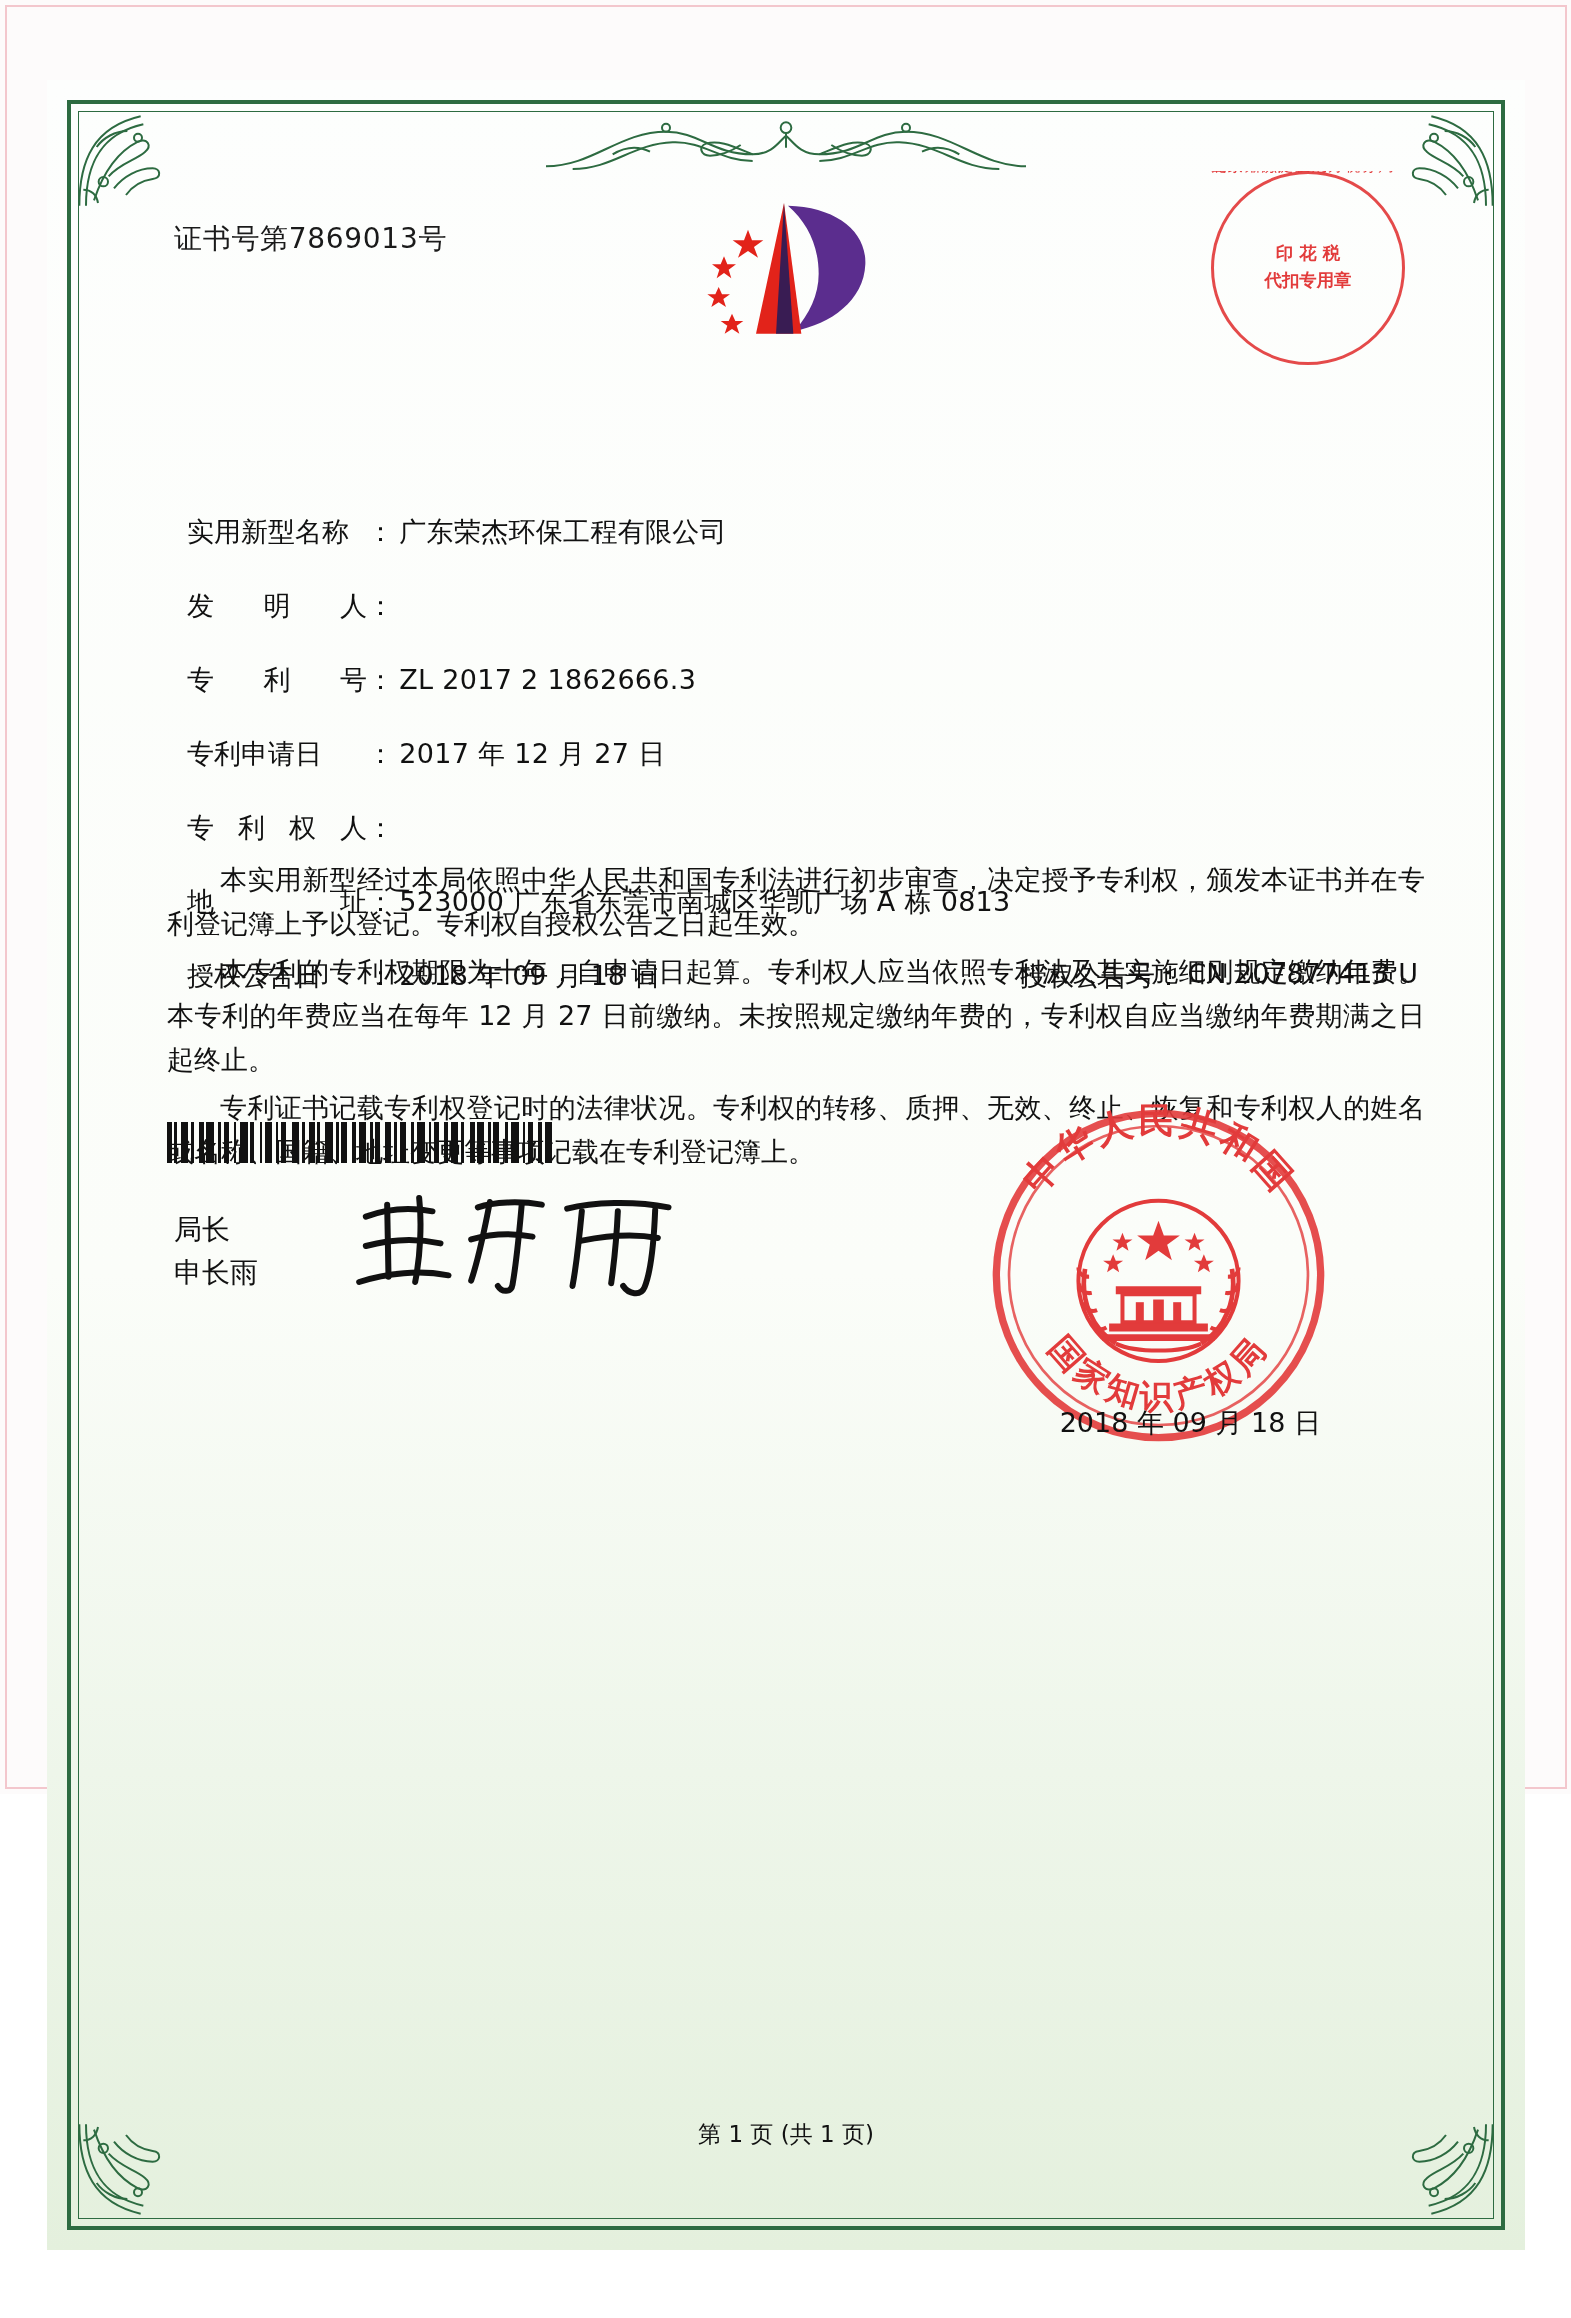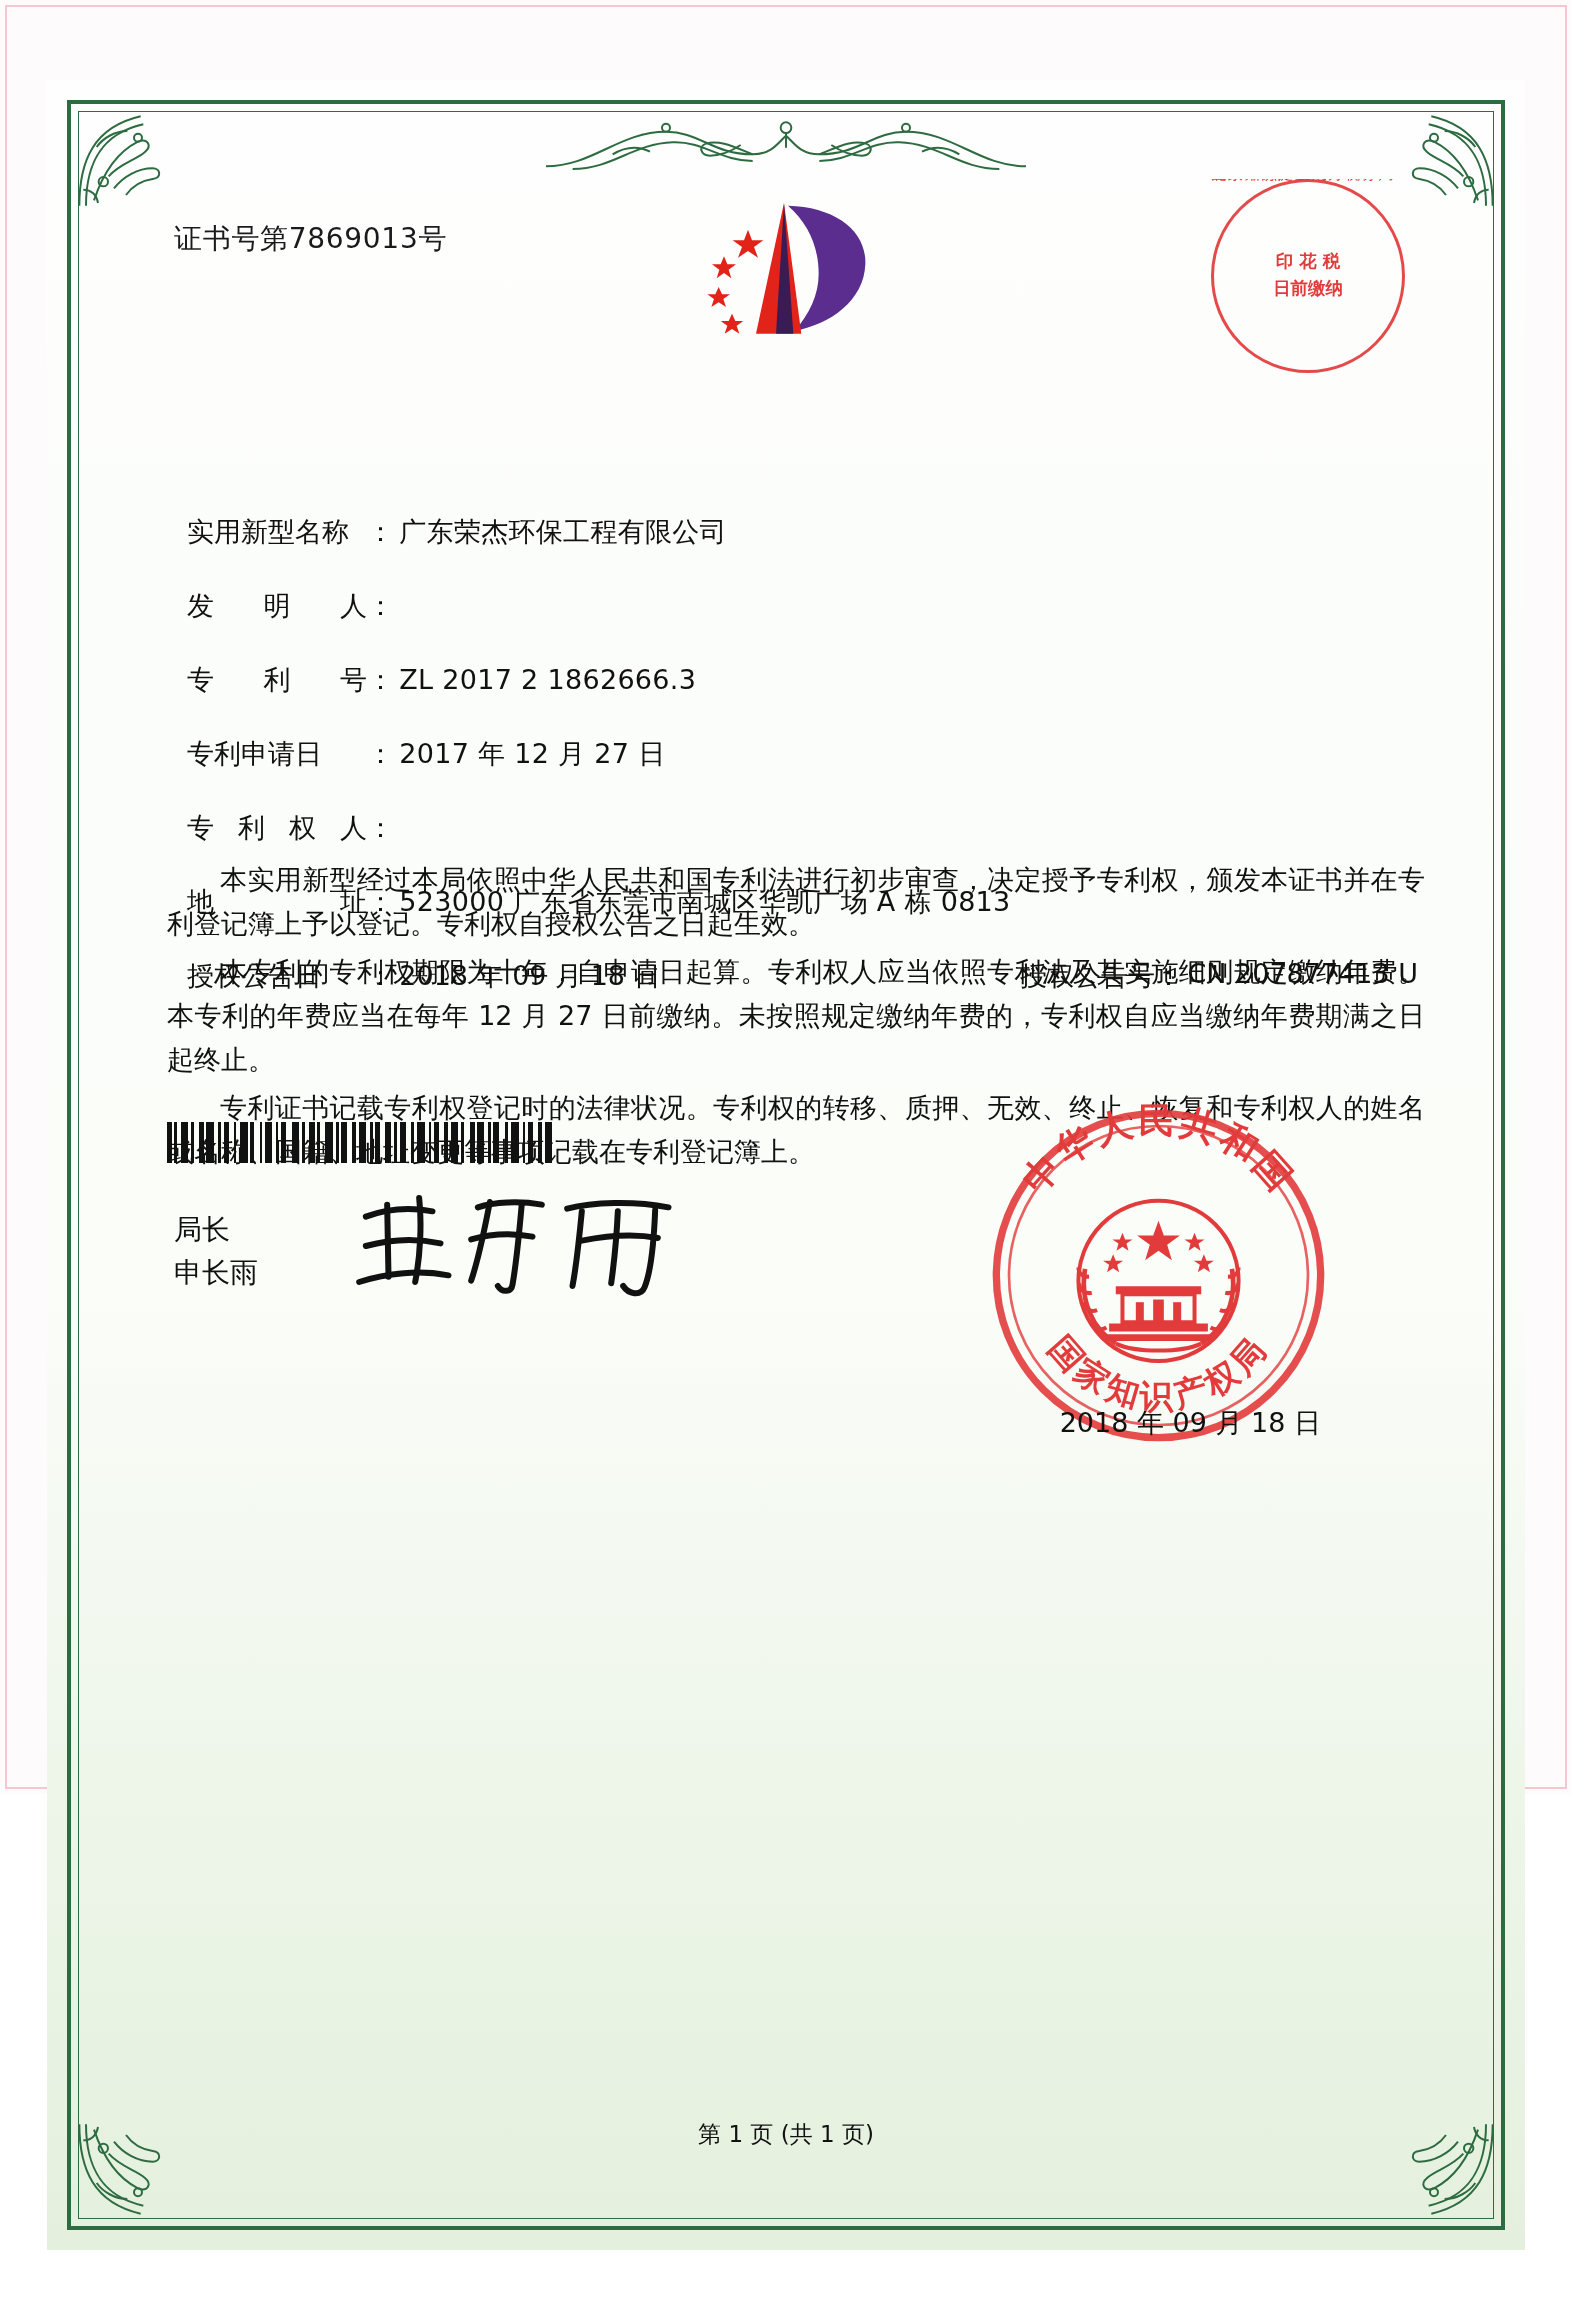--- a/index.html
+++ b/index.html
@@ -96,21 +96,21 @@
     font-size: 28px;
     color: #1a1a1a;
     letter-spacing: 0.7px;
     white-space: nowrap;
   }
 
   
   .tax-stamp {
     position: absolute;
     right: 40px;
-    top: 12px;
+    top: 4px;
     width: 194px;
     height: 194px;
   }
   .tax-stamp .ring {
     position: absolute;
     left: 0; top: 0;
     width: 194px; height: 194px;
     border: 3.3px solid #e23b3b;
     border-radius: 50%;
     box-sizing: border-box;
@@ -381,21 +381,21 @@
         <svg class="arc-text" viewBox="0 0 290 290" xmlns="http://www.w3.org/2000/svg">
           <defs>
             <path id="arcTop" d="M 32 145 A 113 113 0 0 1 258 145"></path>
             <path id="arcBot" d="M 42 145 A 103 103 0 0 0 248 145"></path>
           </defs>
           <text>北京市海淀区地方税务局</text>
           <text>国家知识产权局</text>
         </svg>
         <div class="mid">
           <div>印 花 税</div>
-          <div>日前缴纳</div>
+          <div>代扣专用章</div>
         </div>
       </div>
 
       <div class="logo">
         <svg viewBox="0 0 330 230" xmlns="http://www.w3.org/2000/svg">
 
           <path d="M168 8 C240 10, 286 46, 284 96 C282 150, 232 186, 178 196 C200 170, 214 142, 214 110 C214 70, 198 34, 168 8 Z" fill="#5b2d8e"></path>
 
           <path d="M162 4 L188 200 L120 200 Z" fill="#e2231a"></path>
           <path d="M162 4 L176 200 L150 200 Z" fill="#1b1b5e" opacity="0.85"></path>

